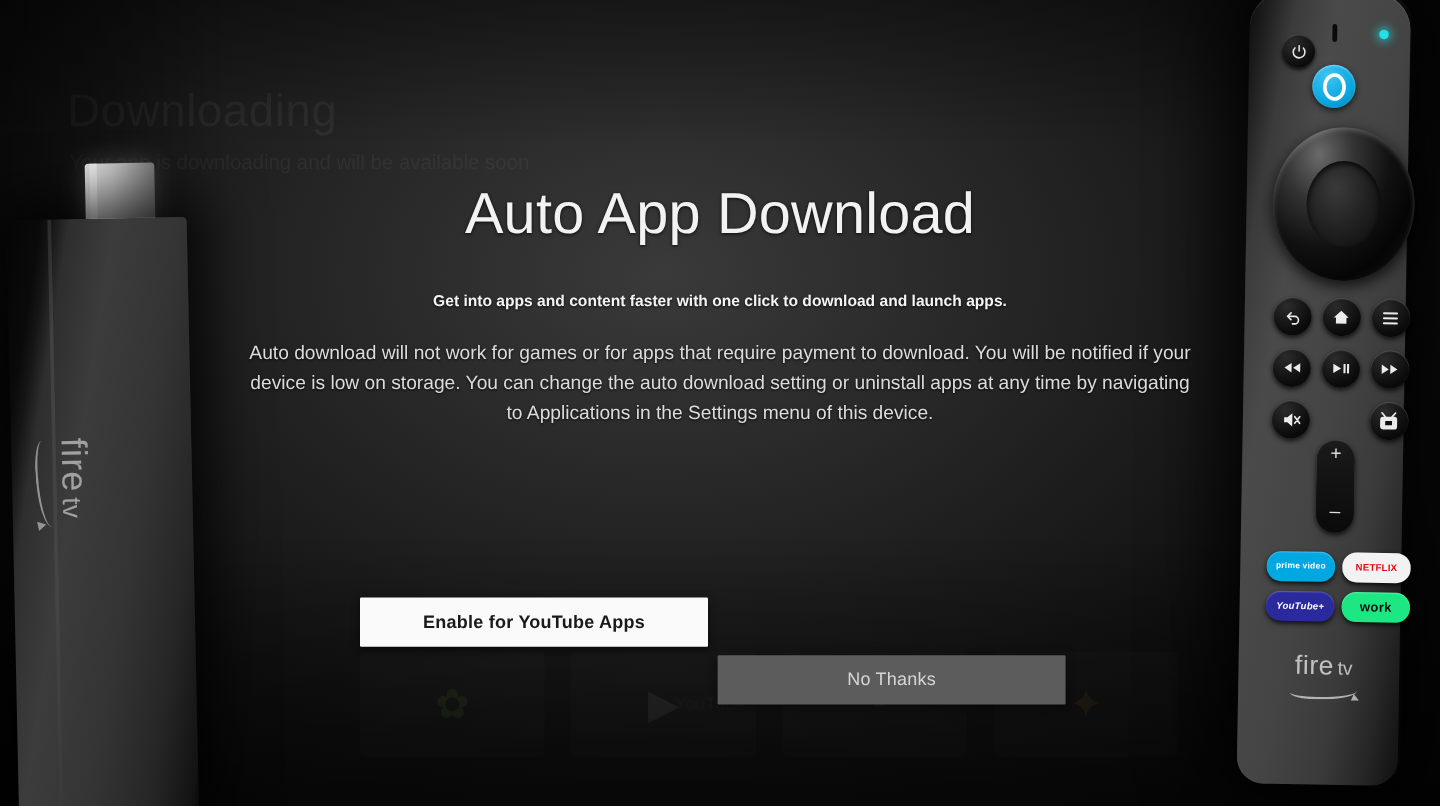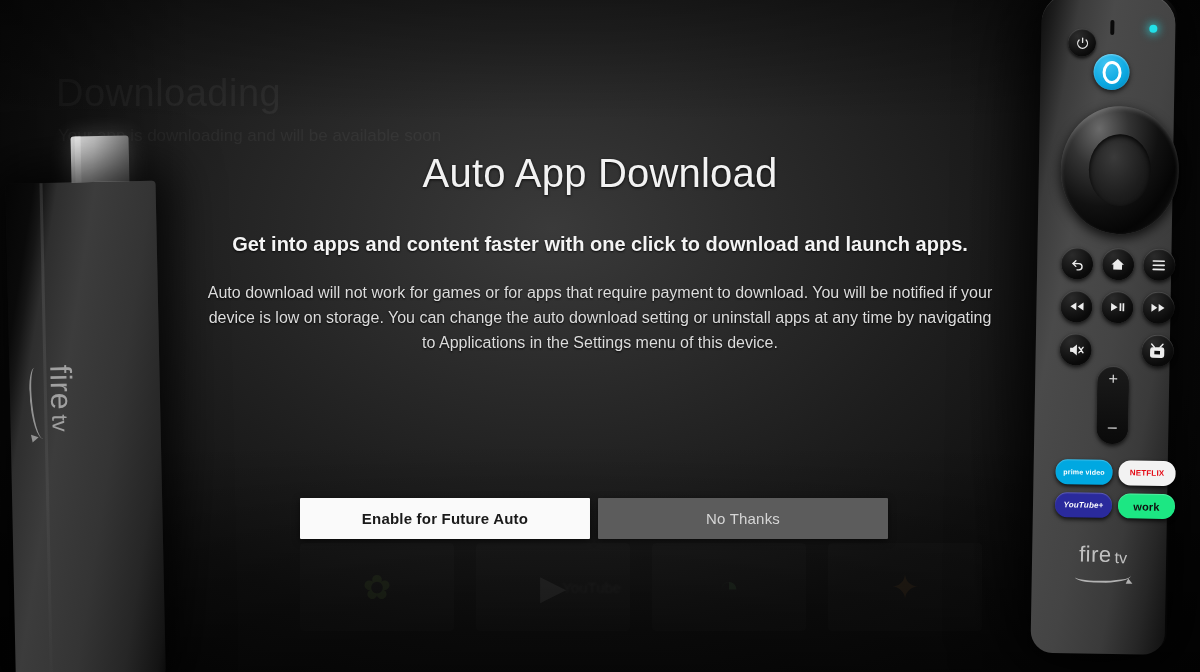--- a/index.html
+++ b/index.html
@@ -279,29 +279,29 @@
   
   #content {
     position: absolute;
     left: 180px; top: 0;
     width: 840px; height: 672px;
     z-index: 4;
     display: flex; flex-direction: column; align-items: center;
   }
   #page-title {
     margin-top: 151px;
-    font-size: 40px;
+    font-size: 48px;
     font-weight: 300;
     color: #f2f2f2;
     letter-spacing: 0.2px;
     text-shadow: 0 1px 3px rgba(0,0,0,0.8);
   }
   #headline {
     margin-top: 37px;
-    font-size: 20px;
+    font-size: 13px;
     font-weight: 700;
     color: #f4f4f4;
     text-align: center;
     text-shadow: 0 1px 2px rgba(0,0,0,0.85);
   }
   #description {
     margin-top: 25px;
     width: 800px;
     font-size: 16px;
     font-weight: 400;
@@ -329,20 +329,21 @@
     background: #fafafa;
     color: #1a1a1a;
     font-weight: 700;
     box-shadow: 0 2px 7px rgba(0,0,0,0.55);
   }
   .btn.secondary {
     background: #5c5c5c;
     color: #d6d6d6;
     font-weight: 400;
     box-shadow: 0 2px 7px rgba(0,0,0,0.5);
+    margin-top: 48px;
   }
 
   
   #vignette {
     position: absolute; inset: 0; z-index: 2; pointer-events: none;
     background:
       linear-gradient(180deg, rgba(0,0,0,0.35) 0%, rgba(0,0,0,0) 18%, rgba(0,0,0,0) 66%, rgba(0,0,0,0.55) 100%),
       linear-gradient(90deg, rgba(0,0,0,0.5) 0%, rgba(0,0,0,0) 16%, rgba(0,0,0,0) 80%, rgba(0,0,0,0.45) 100%);
   }
 </style>
@@ -488,18 +489,18 @@
 
     </div>
   </div>
 
   <div id="content">
     <h1 id="page-title">Auto App Download</h1>
     <p id="headline">Get into apps and content faster with one click to download and launch apps.</p>
     <p id="description">Auto download will not work for games or for apps that require payment to download. You will be notified if your device is low on storage. You can change the auto download setting or uninstall apps at any time by navigating to Applications in the Settings menu of this device.</p>
 
     <div id="actions">
-      <button class="btn primary">Enable for Future Auto</button>
+      <button class="btn primary">Enable for YouTube Apps</button>
       <button class="btn secondary">No Thanks</button>
     </div>
   </div>
 
 </div>
 
 </body></html>

